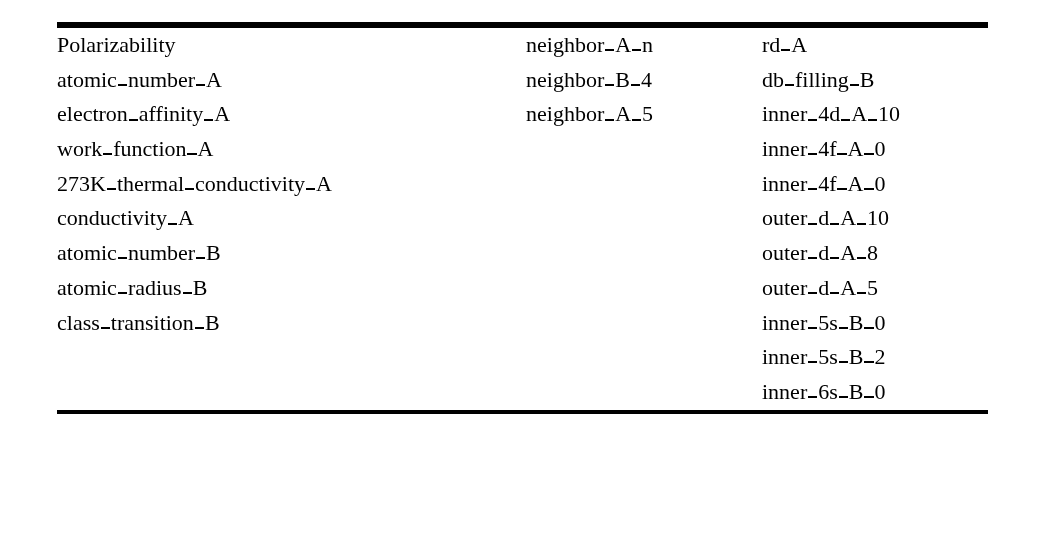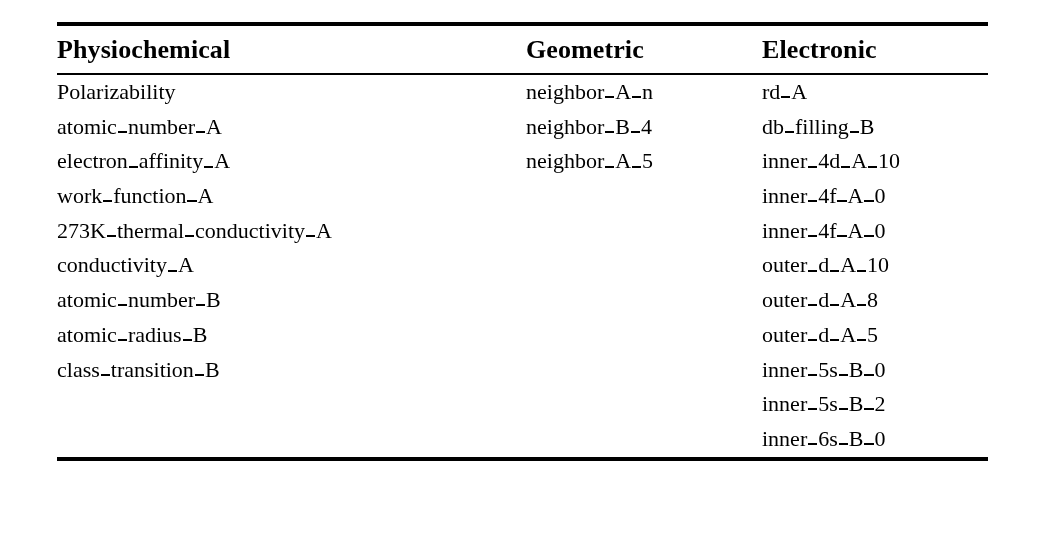--- a/index.html
+++ b/index.html
@@ -102,34 +102,20 @@
     background: #000000;
   }
 </style>
 </head>
 <body>
 
 <div id="table-wrap">
 
   <div class="rule-thick"></div>
 
-  <table class="feature-table">
-    <colgroup>
-      <col class="c1">
-      <col class="c2">
-      <col class="c3">
-    </colgroup>
-    <thead>
-      <tr class="header-row">
-        <th>Physiochemical</th>
-        <th>Geometric</th>
-        <th>Electronic</th>
-      </tr>
-    </thead>
-  </table>
 
   <div class="rule-thin"></div>
 
   <table class="feature-table">
     <colgroup>
       <col class="c1">
       <col class="c2">
       <col class="c3">
     </colgroup>
     <tbody>

